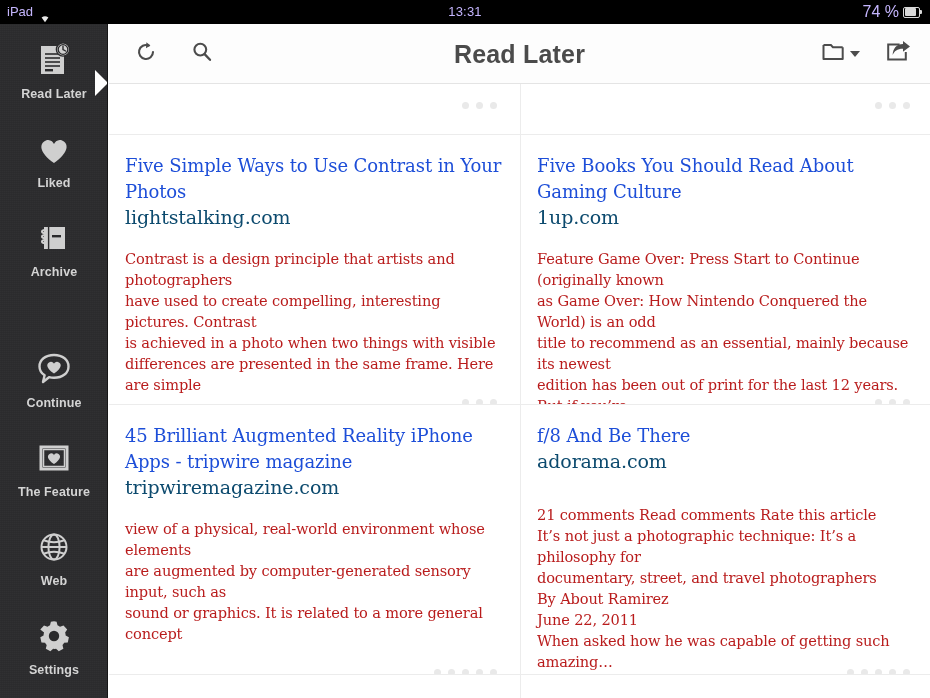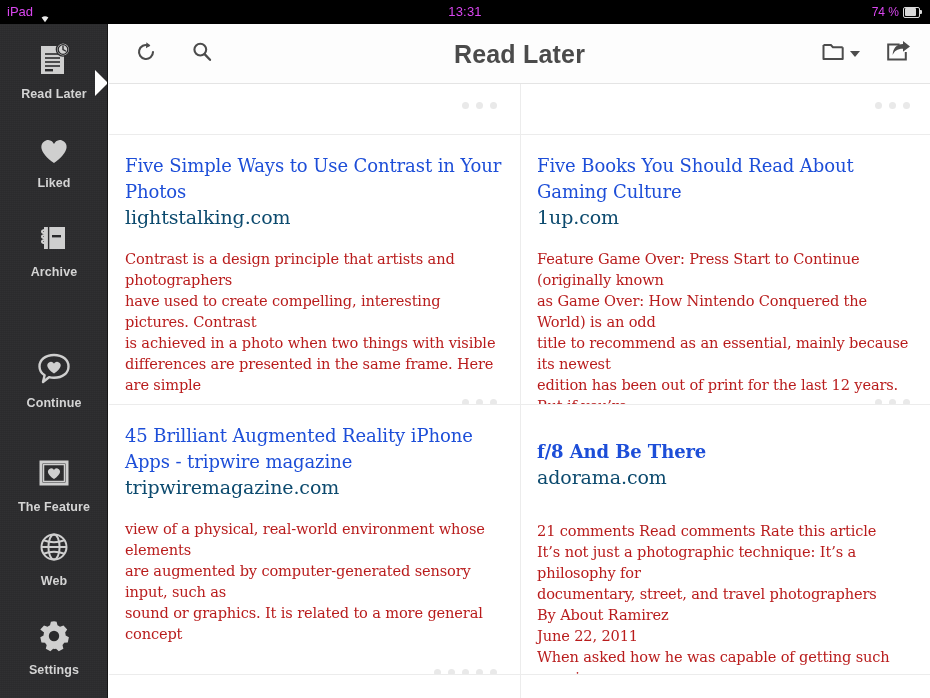--- a/index.html
+++ b/index.html
@@ -10,30 +10,30 @@
     font-family: "Liberation Sans", sans-serif;
     -webkit-font-smoothing: antialiased;
   }
   #app { position: relative; width: 930px; height: 698px; overflow: hidden; }
 
   
   #statusbar {
     position: absolute; top: 0; left: 0;
     width: 930px; height: 24px;
     background: #000000;
-    color: #d946ef;
+    color: #c4b5fd;
     font-size: 13px;
     line-height: 24px;
   }
   #statusbar .left { position: absolute; left: 7px; top: 0; display: flex; align-items: center; gap: 5px; height: 24px; }
   #statusbar .center { position: absolute; left: 0; right: 0; text-align: center; font-weight: 400; letter-spacing: .2px; }
   #statusbar .right { position: absolute; right: 8px; top: 0; display: flex; align-items: center; gap: 4px; height: 24px; }
   .device-name { font-size: 13px; }
   .wifi-ico { display: inline-block; width: 14px; height: 12px; position: relative; top: 1px; }
-  .battery-pct { font-size: 12px; }
+  .battery-pct { font-size: 16px; }
   .battery-ico { display: inline-block; width: 19px; height: 11px; position: relative; }
   .battery-ico .body { position: absolute; left: 0; top: 0; width: 17px; height: 11px; border: 1px solid #d8d8d8; border-radius: 2px; }
   .battery-ico .fill { position: absolute; left: 1.5px; top: 1.5px; width: 11px; height: 8px; background: #d8d8d8; border-radius: 1px; }
   .battery-ico .cap { position: absolute; right: 0; top: 3.5px; width: 2px; height: 4px; background: #d8d8d8; border-radius: 0 1px 1px 0; }
 
   
   #sidebar {
     position: absolute; left: 0; top: 24px;
     width: 108px; height: 674px;
     background: #2b2b2d;
@@ -241,21 +241,21 @@
     <div class="nav-item" style="top:321px">
       <div class="nav-icon">
         <svg width="40" height="40" viewBox="0 0 40 40">
           <path d="M20 6 C28.8 6 34.5 11 34.5 17.4 C34.5 23.8 28.8 28.8 20 28.8 C18.2 28.8 16.5 28.6 15 28.2 L9 33 L10.6 26.3 C7.4 24.1 5.5 21 5.5 17.4 C5.5 11 11.2 6 20 6 Z" fill="none" stroke="#cfcfcf" stroke-width="2.4" stroke-linejoin="round"></path>
           <path d="M20 24.5 C12.5 19.4 12 15.3 15 13.4 C17.4 11.8 19.5 13.5 20 14.8 C20.5 13.5 22.6 11.8 25 13.4 C28 15.3 27.5 19.4 20 24.5 Z" fill="#cfcfcf"></path>
         </svg>
       </div>
       <div class="nav-label">Continue</div>
     </div>
 
-    <div class="nav-item" style="top:425px">
+    <div class="nav-item" style="top:410px">
       <div class="nav-icon">
         <svg width="40" height="40" viewBox="0 0 40 40">
           <rect x="7" y="9" width="26" height="22" fill="none" stroke="#cfcfcf" stroke-width="3"></rect>
           <rect x="9.6" y="11.6" width="20.8" height="16.8" fill="none" stroke="#cfcfcf" stroke-width="1.3"></rect>
           <path d="M20 26 C13.2 21.3 12.8 17.6 15.5 15.9 C17.7 14.5 19.6 16 20 17.2 C20.4 16 22.3 14.5 24.5 15.9 C27.2 17.6 26.8 21.3 20 26 Z" fill="#cfcfcf"></path>
         </svg>
       </div>
       <div class="nav-label">The Feature</div>
     </div>
 
@@ -403,21 +403,21 @@
             <i></i>
             <i></i>
             <i></i>
             <i></i>
         </div>
       </div>
     </div>
 
     <div class="card right" style="top:321px; height:269px;">
       <div class="card-inner">
-        <div class="card-title" style="margin-top:34px;font-weight:bold;">f/8 And Be There</div>
+        <div class="card-title" style="margin-top:18px;">f/8 And Be There</div>
         <div class="card-source">adorama.com</div>
         <div class="card-excerpt" style="margin-top:32px;">
           <span class="ln">21 comments Read comments Rate this article</span>
           <span class="ln">It’s not just a photographic technique: It’s a philosophy for</span>
           <span class="ln">documentary, street, and travel photographers</span>
           <span class="ln">By About Ramirez</span>
           <span class="ln">June 22, 2011</span>
           <span class="ln">When asked how he was capable of getting such amazing…</span>
         </div>
         <div class="dots" style="right:20px; bottom:16px;">

